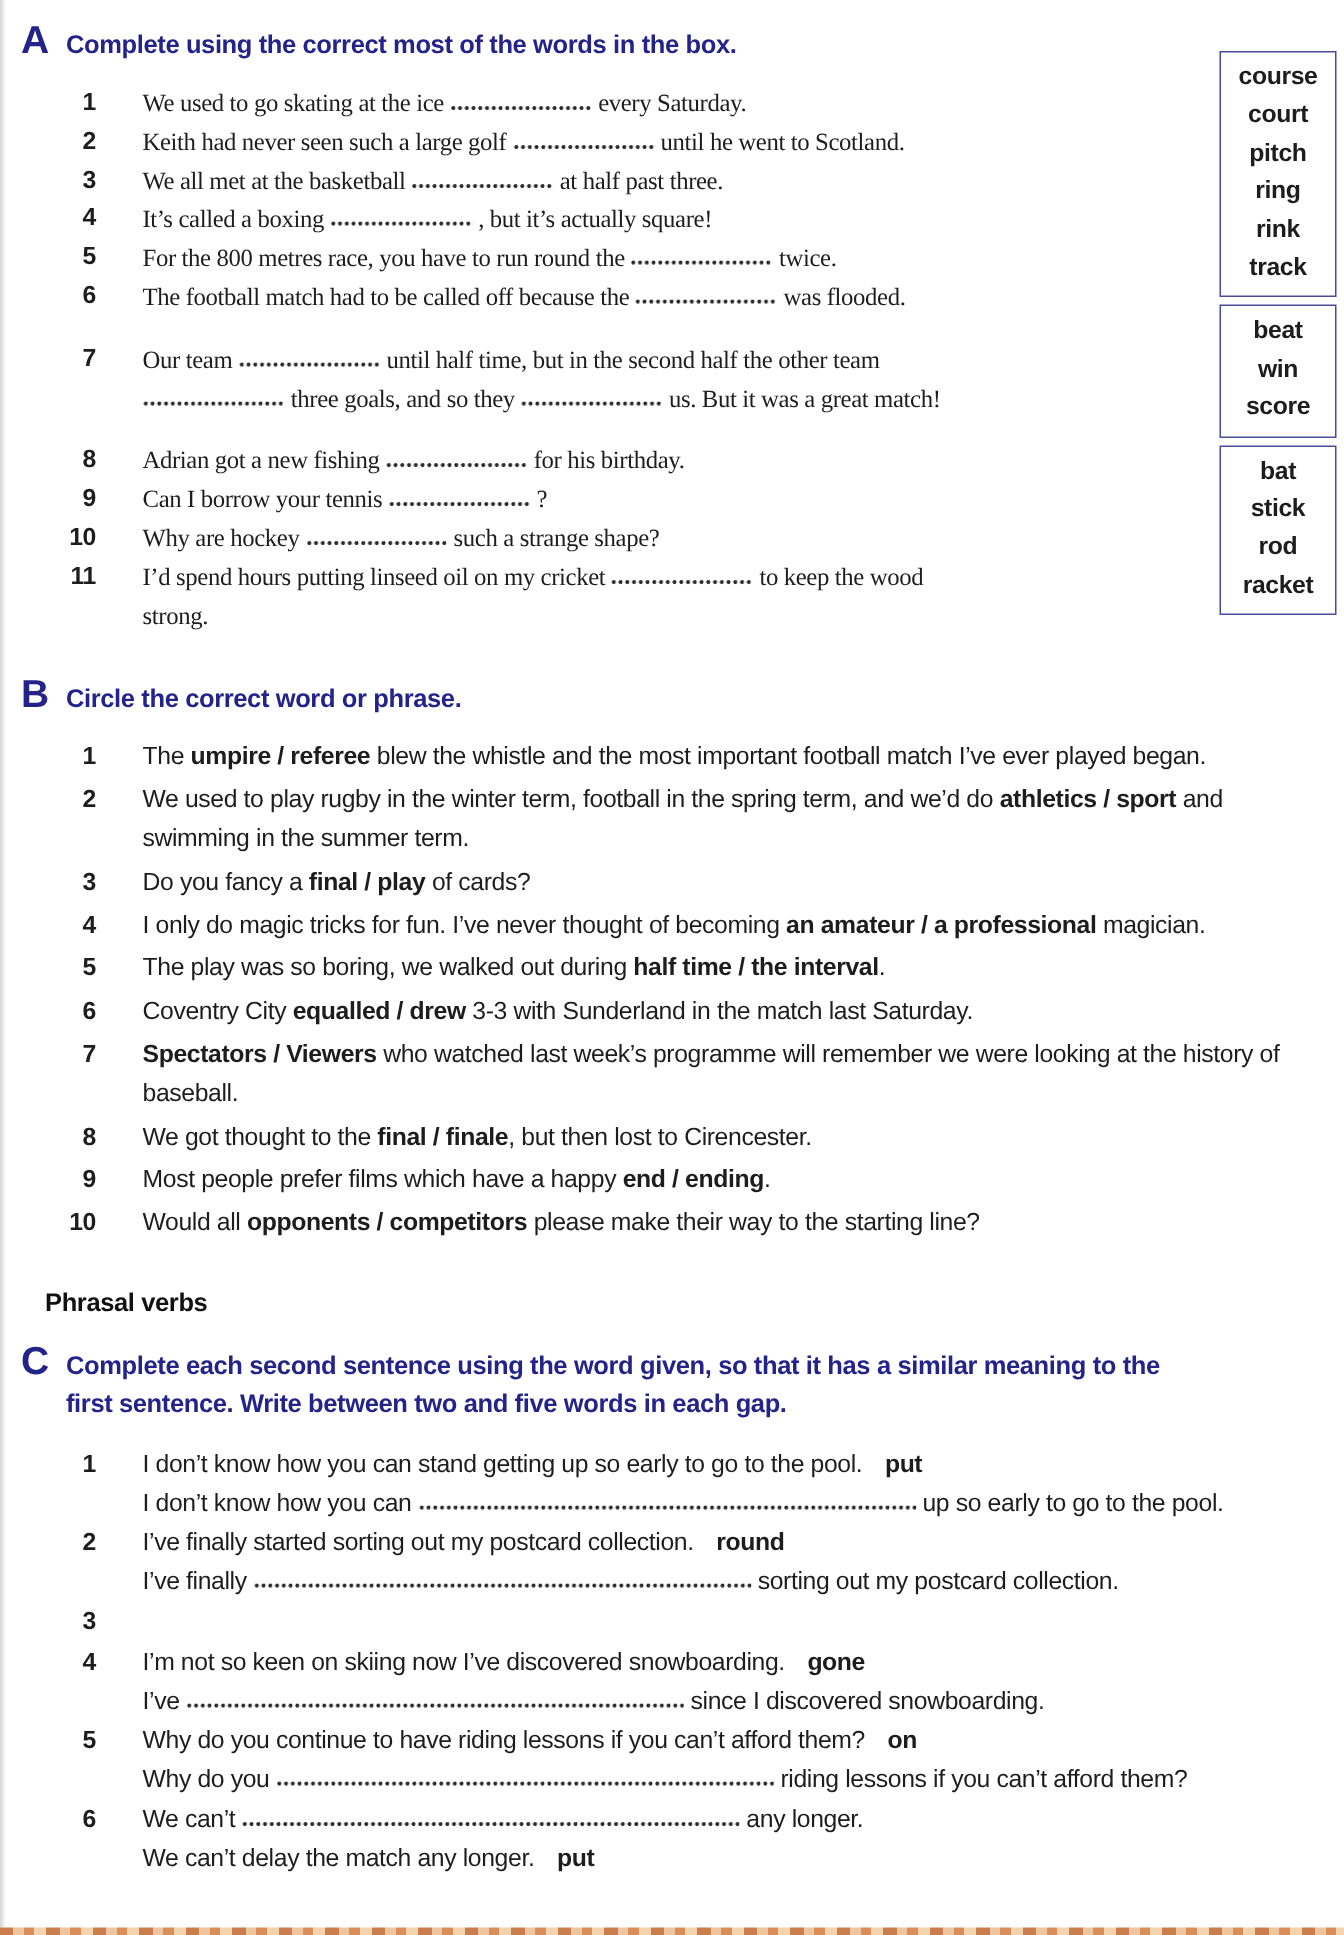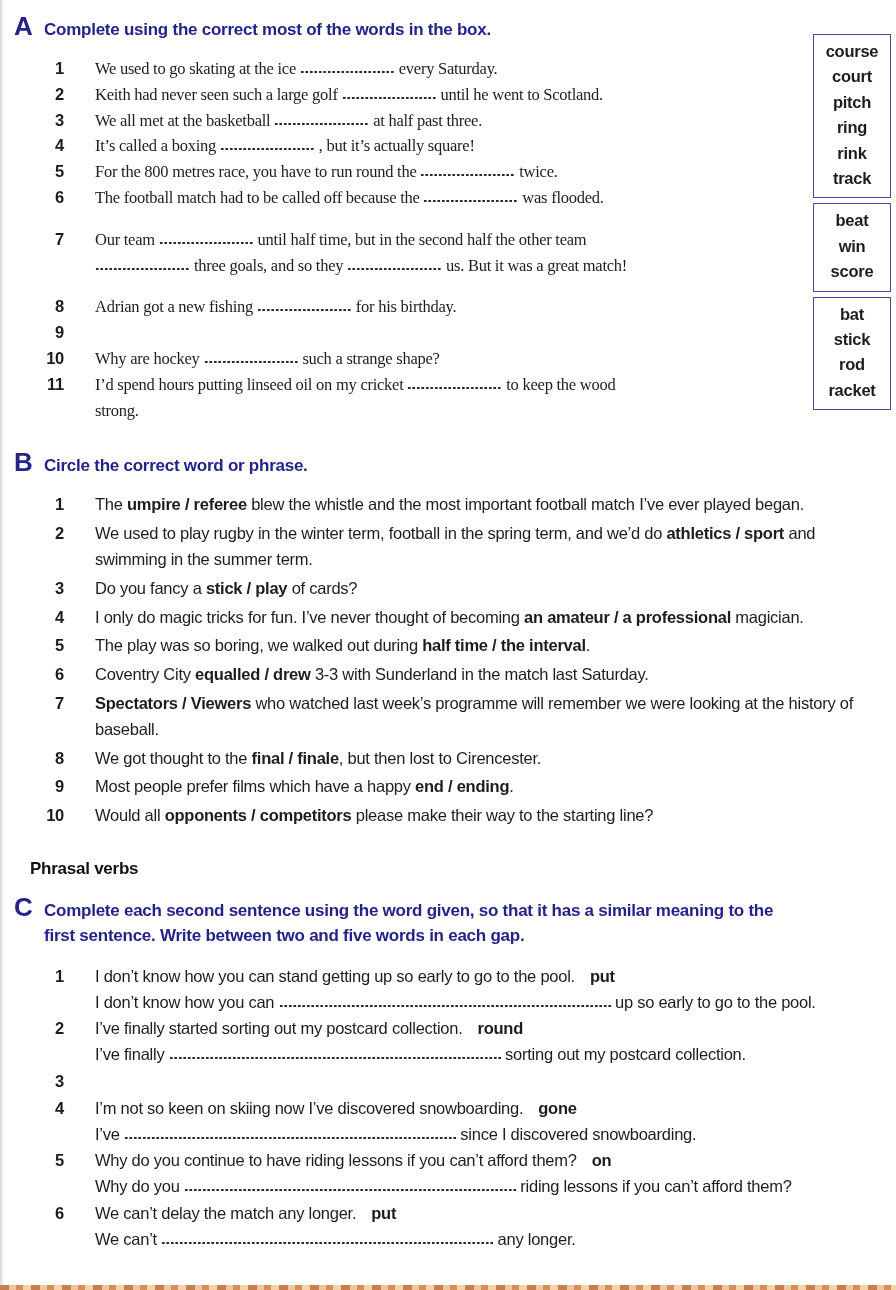--- a/index.html
+++ b/index.html
@@ -126,20 +126,23 @@
           </div>
         </div>
         <div class="item gap">
           <span class="num">8</span>
           <div class="body">
             <div class="line"><span>Adrian got a new fishing </span><span class="blank b-sm"></span><span> for his birthday.</span></div>
           </div>
         </div>
         <div class="item">
           <span class="num">9</span>
+          <div class="body">
+            <div class="line"><span>Can I borrow your tennis </span><span class="blank b-sm"></span><span> ?</span></div>
+          </div>
         </div>
         <div class="item">
           <span class="num">10</span>
           <div class="body">
             <div class="line"><span>Why are hockey </span><span class="blank b-sm"></span><span> such a strange shape?</span></div>
           </div>
         </div>
         <div class="item">
           <span class="num">11</span>
           <div class="body">
@@ -186,21 +189,21 @@
         </div>
         <div class="item">
           <span class="num">2</span>
           <div class="body">
             <div class="line"><span>We used to play rugby in the winter term, football in the spring term, and we’d do </span><span class="bld">athletics / sport</span><span> and swimming in the summer term.</span></div>
           </div>
         </div>
         <div class="item">
           <span class="num">3</span>
           <div class="body">
-            <div class="line"><span>Do you fancy a </span><span class="bld">stick / play</span><span> of cards?</span></div>
+            <div class="line"><span>Do you fancy a </span><span class="bld">final / play</span><span> of cards?</span></div>
           </div>
         </div>
         <div class="item">
           <span class="num">4</span>
           <div class="body">
             <div class="line"><span>I only do magic tricks for fun. I’ve never thought of becoming </span><span class="bld">an amateur / a professional</span><span> magician.</span></div>
           </div>
         </div>
         <div class="item">
           <span class="num">5</span>
@@ -276,21 +279,21 @@
         <div class="item">
           <span class="num">5</span>
           <div class="body">
             <div class="line"><span>Why do you continue to have riding lessons if you can’t afford them?</span><span class="kw">on</span></div>
             <div class="line"><span>Why do you </span><span class="blank b-lg"></span><span> riding lessons if you can’t afford them?</span></div>
           </div>
         </div>
         <div class="item">
           <span class="num">6</span>
           <div class="body">
+            <div class="line"><span>We can’t </span><span class="blank b-lg"></span><span> any longer.</span></div>
             <div class="line"><span>We can’t delay the match any longer.</span><span class="kw">put</span></div>
-            <div class="line"><span>We can’t </span><span class="blank b-lg"></span><span> any longer.</span></div>
           </div>
         </div>
       </div>
   </section>
 
   <div class="bottom-band"></div>
 </div>
 
 </body></html>

